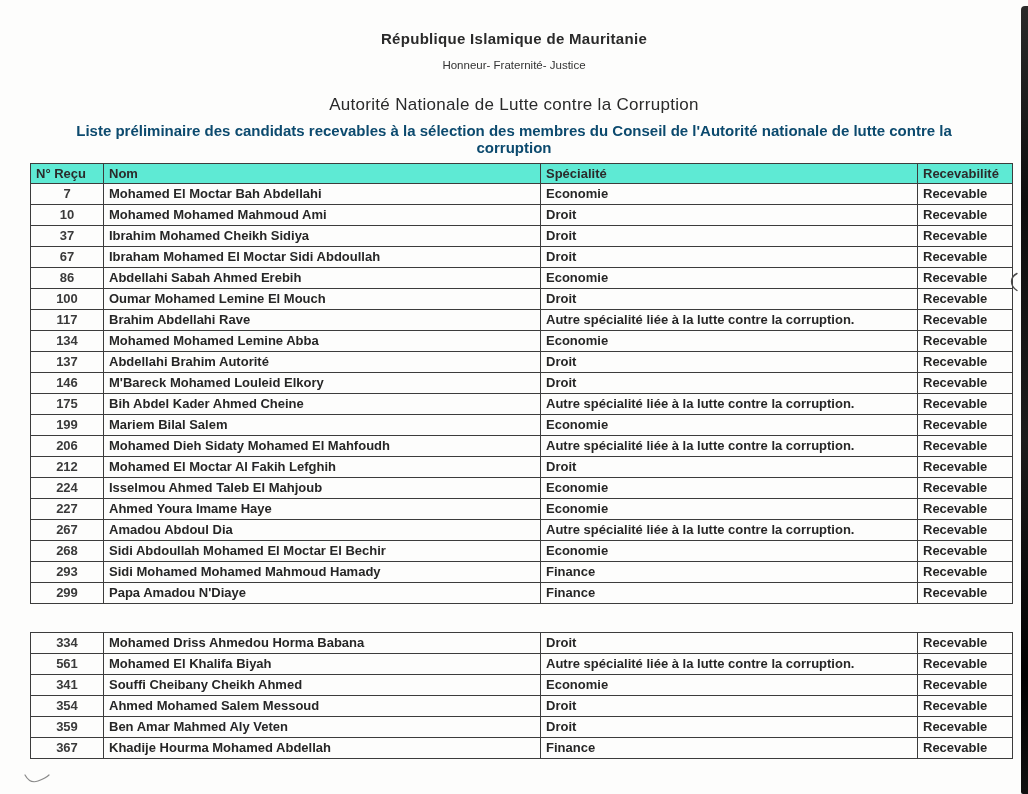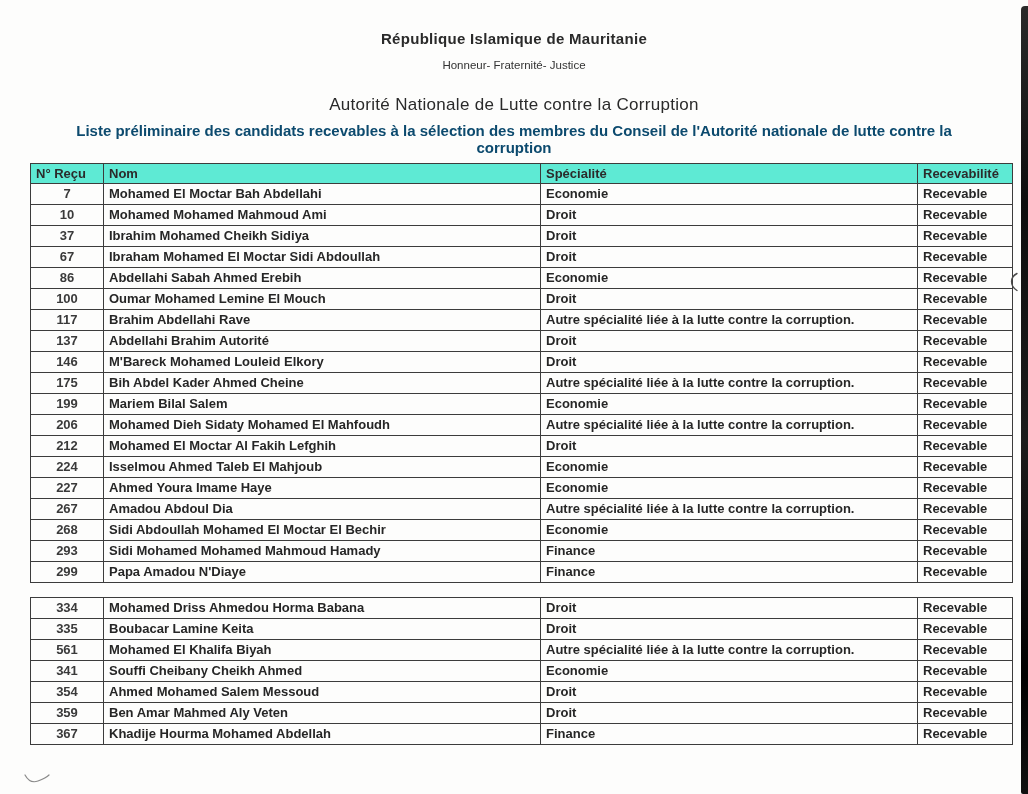--- a/index.html
+++ b/index.html
@@ -30,21 +30,21 @@
   }
   .doc-subtitle span { display: block; }
 
   table.cand {
     border-collapse: collapse;
     table-layout: fixed;
     width: 982px;
     margin-left: 30px;
   }
   table.t1 { margin-top: 7px; }
-  table.t2 { margin-top: 14px; }
+  table.t2 { margin-top: 28px; }
   .cand th, .cand td {
     border: 1px solid #3c3c3c;
     font-size: 13px;
     font-weight: 700;
     padding: 1px 5px 1px 5px;
     height: 18px;
     line-height: 18px;
     overflow: hidden;
     white-space: nowrap;
     color: #262626;
@@ -135,20 +135,26 @@
         <td>Droit</td>
         <td>Recevable</td>
       </tr>
       <tr>
         <td class="c-num">117</td>
         <td>Brahim Abdellahi Rave</td>
         <td>Autre spécialité liée à la lutte contre la corruption.</td>
         <td>Recevable</td>
       </tr>
       <tr>
+        <td class="c-num">134</td>
+        <td>Mohamed Mohamed Lemine Abba</td>
+        <td>Economie</td>
+        <td>Recevable</td>
+      </tr>
+      <tr>
         <td class="c-num">137</td>
         <td>Abdellahi Brahim Autorité</td>
         <td>Droit</td>
         <td>Recevable</td>
       </tr>
       <tr>
         <td class="c-num">146</td>
         <td>M'Bareck Mohamed Louleid Elkory</td>
         <td>Droit</td>
         <td>Recevable</td>
@@ -224,26 +230,20 @@
       <col class="col-recv">
   </colgroup>
   <tbody id="tbody-1">
       <tr>
         <td class="c-num">334</td>
         <td>Mohamed Driss Ahmedou Horma Babana</td>
         <td>Droit</td>
         <td>Recevable</td>
       </tr>
       <tr>
-        <td class="c-num">335</td>
-        <td>Boubacar Lamine Keita</td>
-        <td>Droit</td>
-        <td>Recevable</td>
-      </tr>
-      <tr>
         <td class="c-num">561</td>
         <td>Mohamed El Khalifa Biyah</td>
         <td>Autre spécialité liée à la lutte contre la corruption.</td>
         <td>Recevable</td>
       </tr>
       <tr>
         <td class="c-num">341</td>
         <td>Souffi Cheibany Cheikh Ahmed</td>
         <td>Economie</td>
         <td>Recevable</td>

